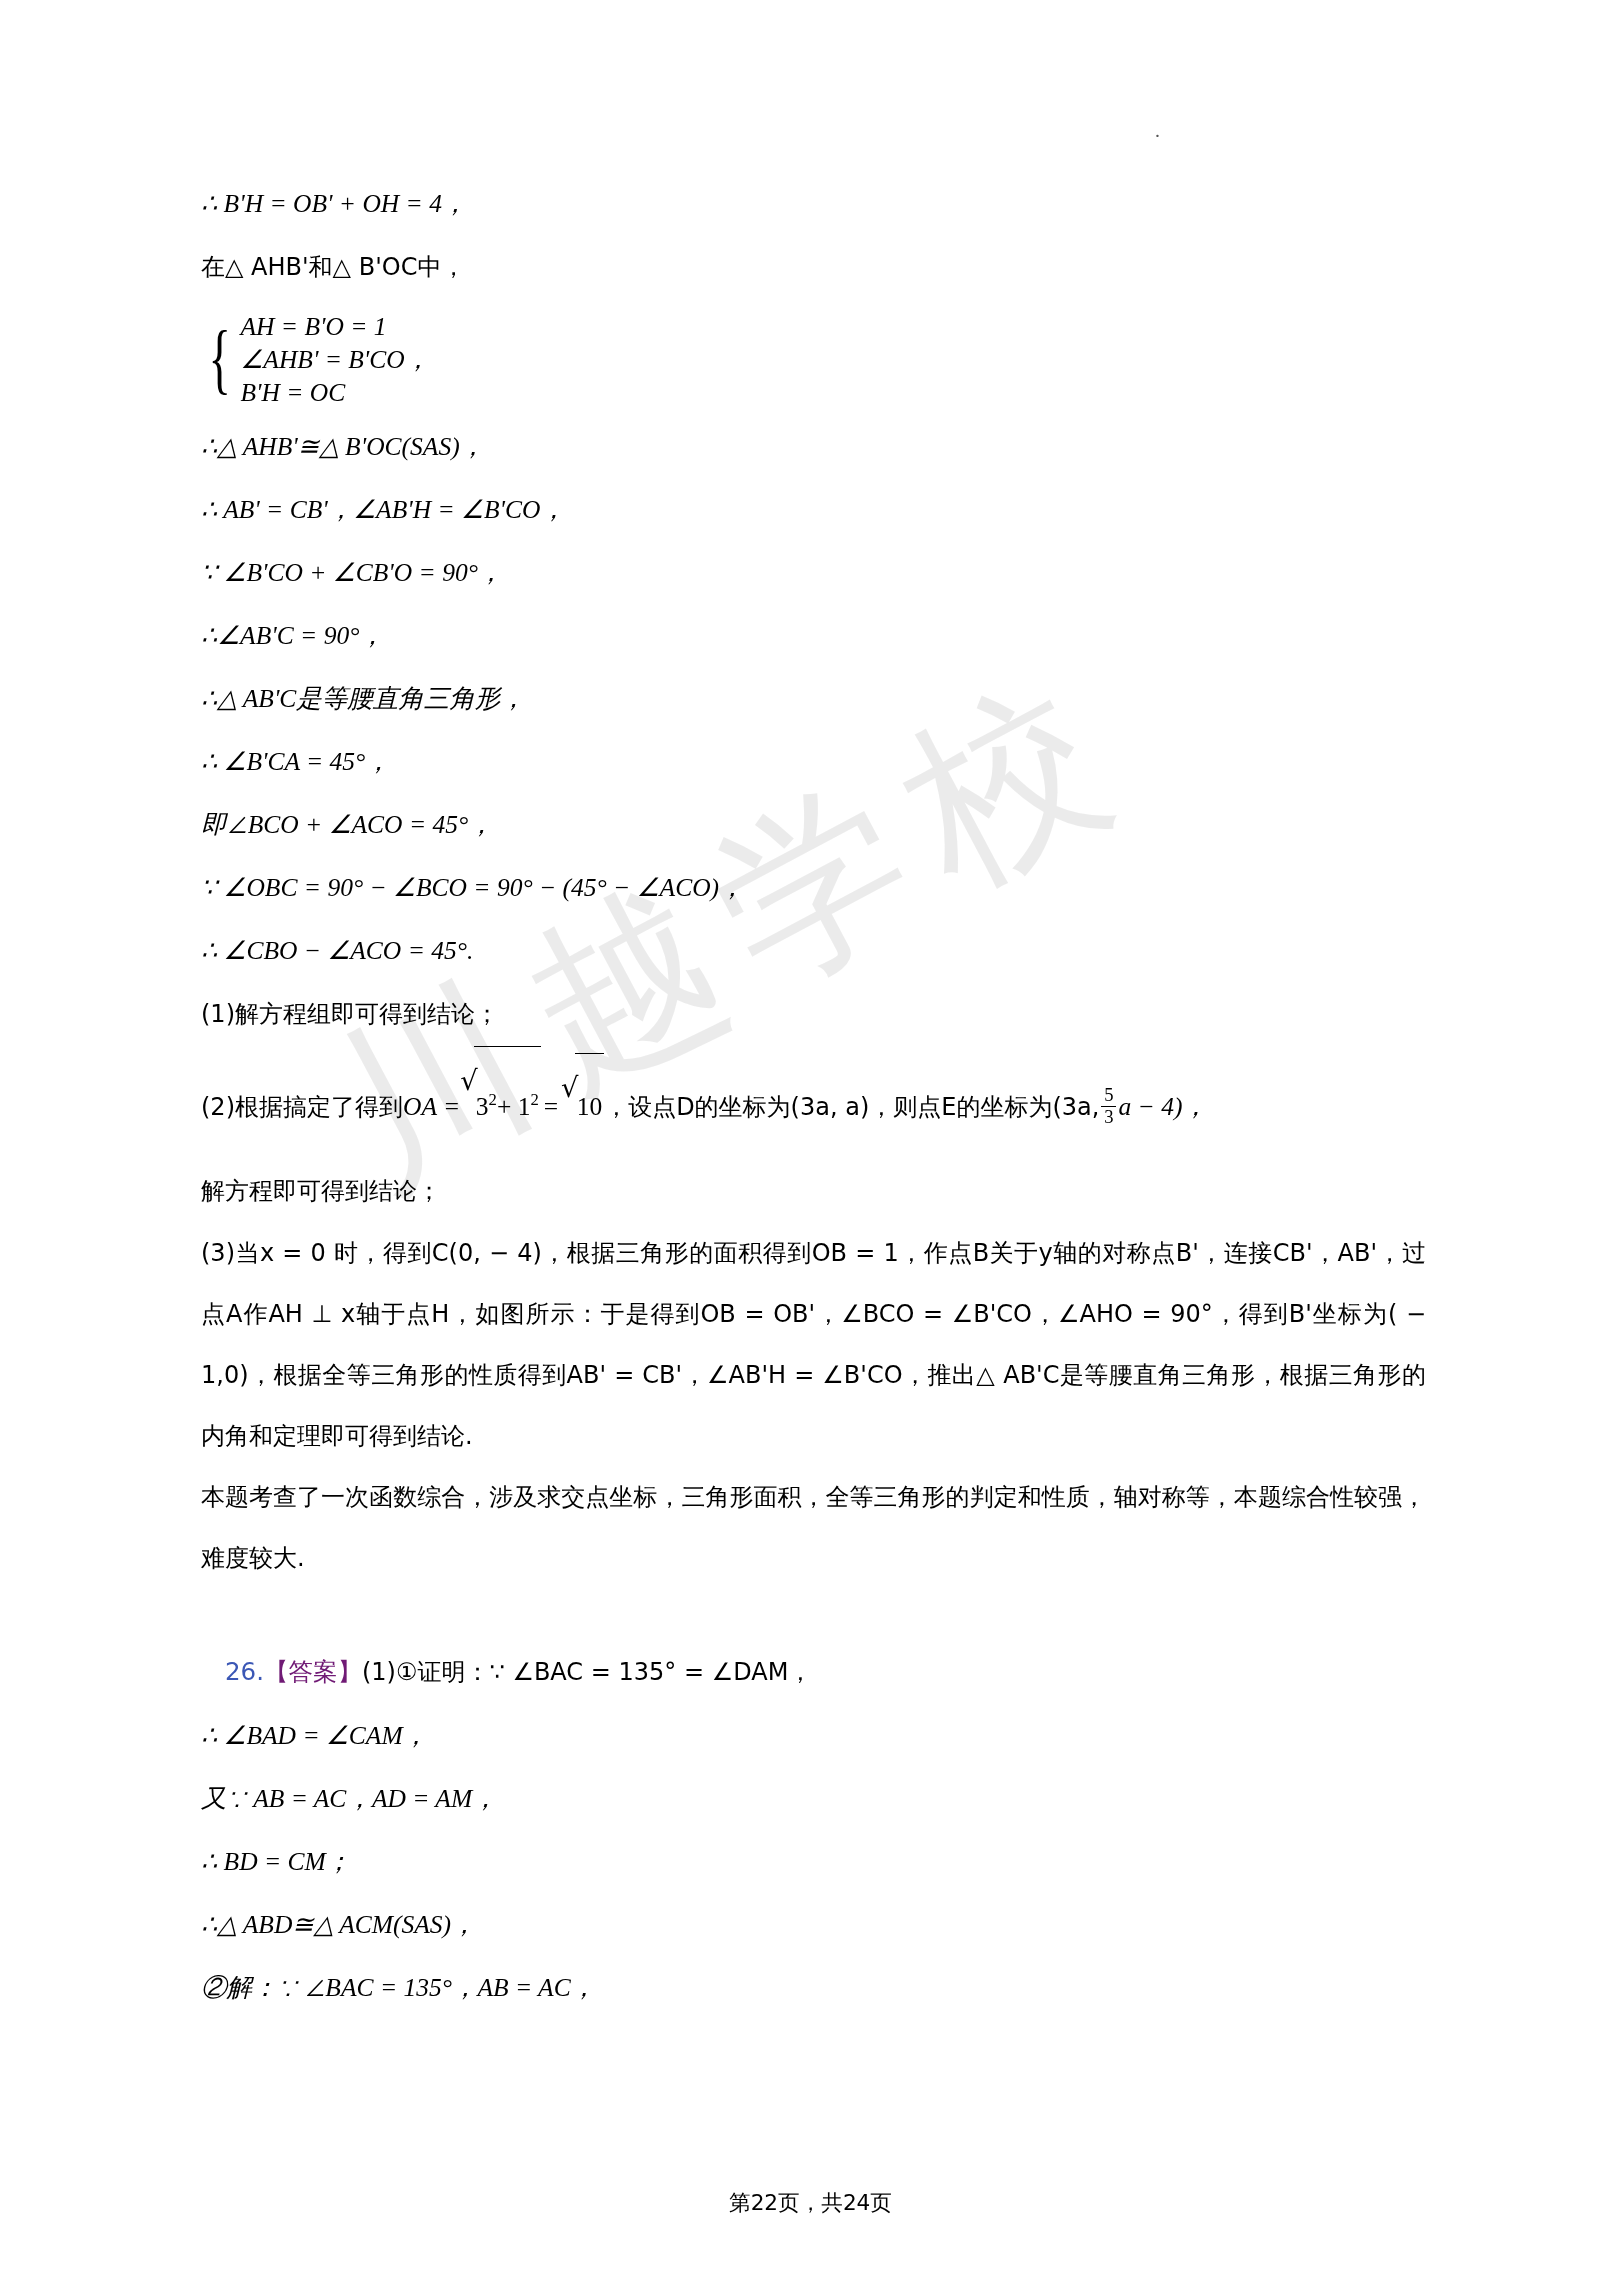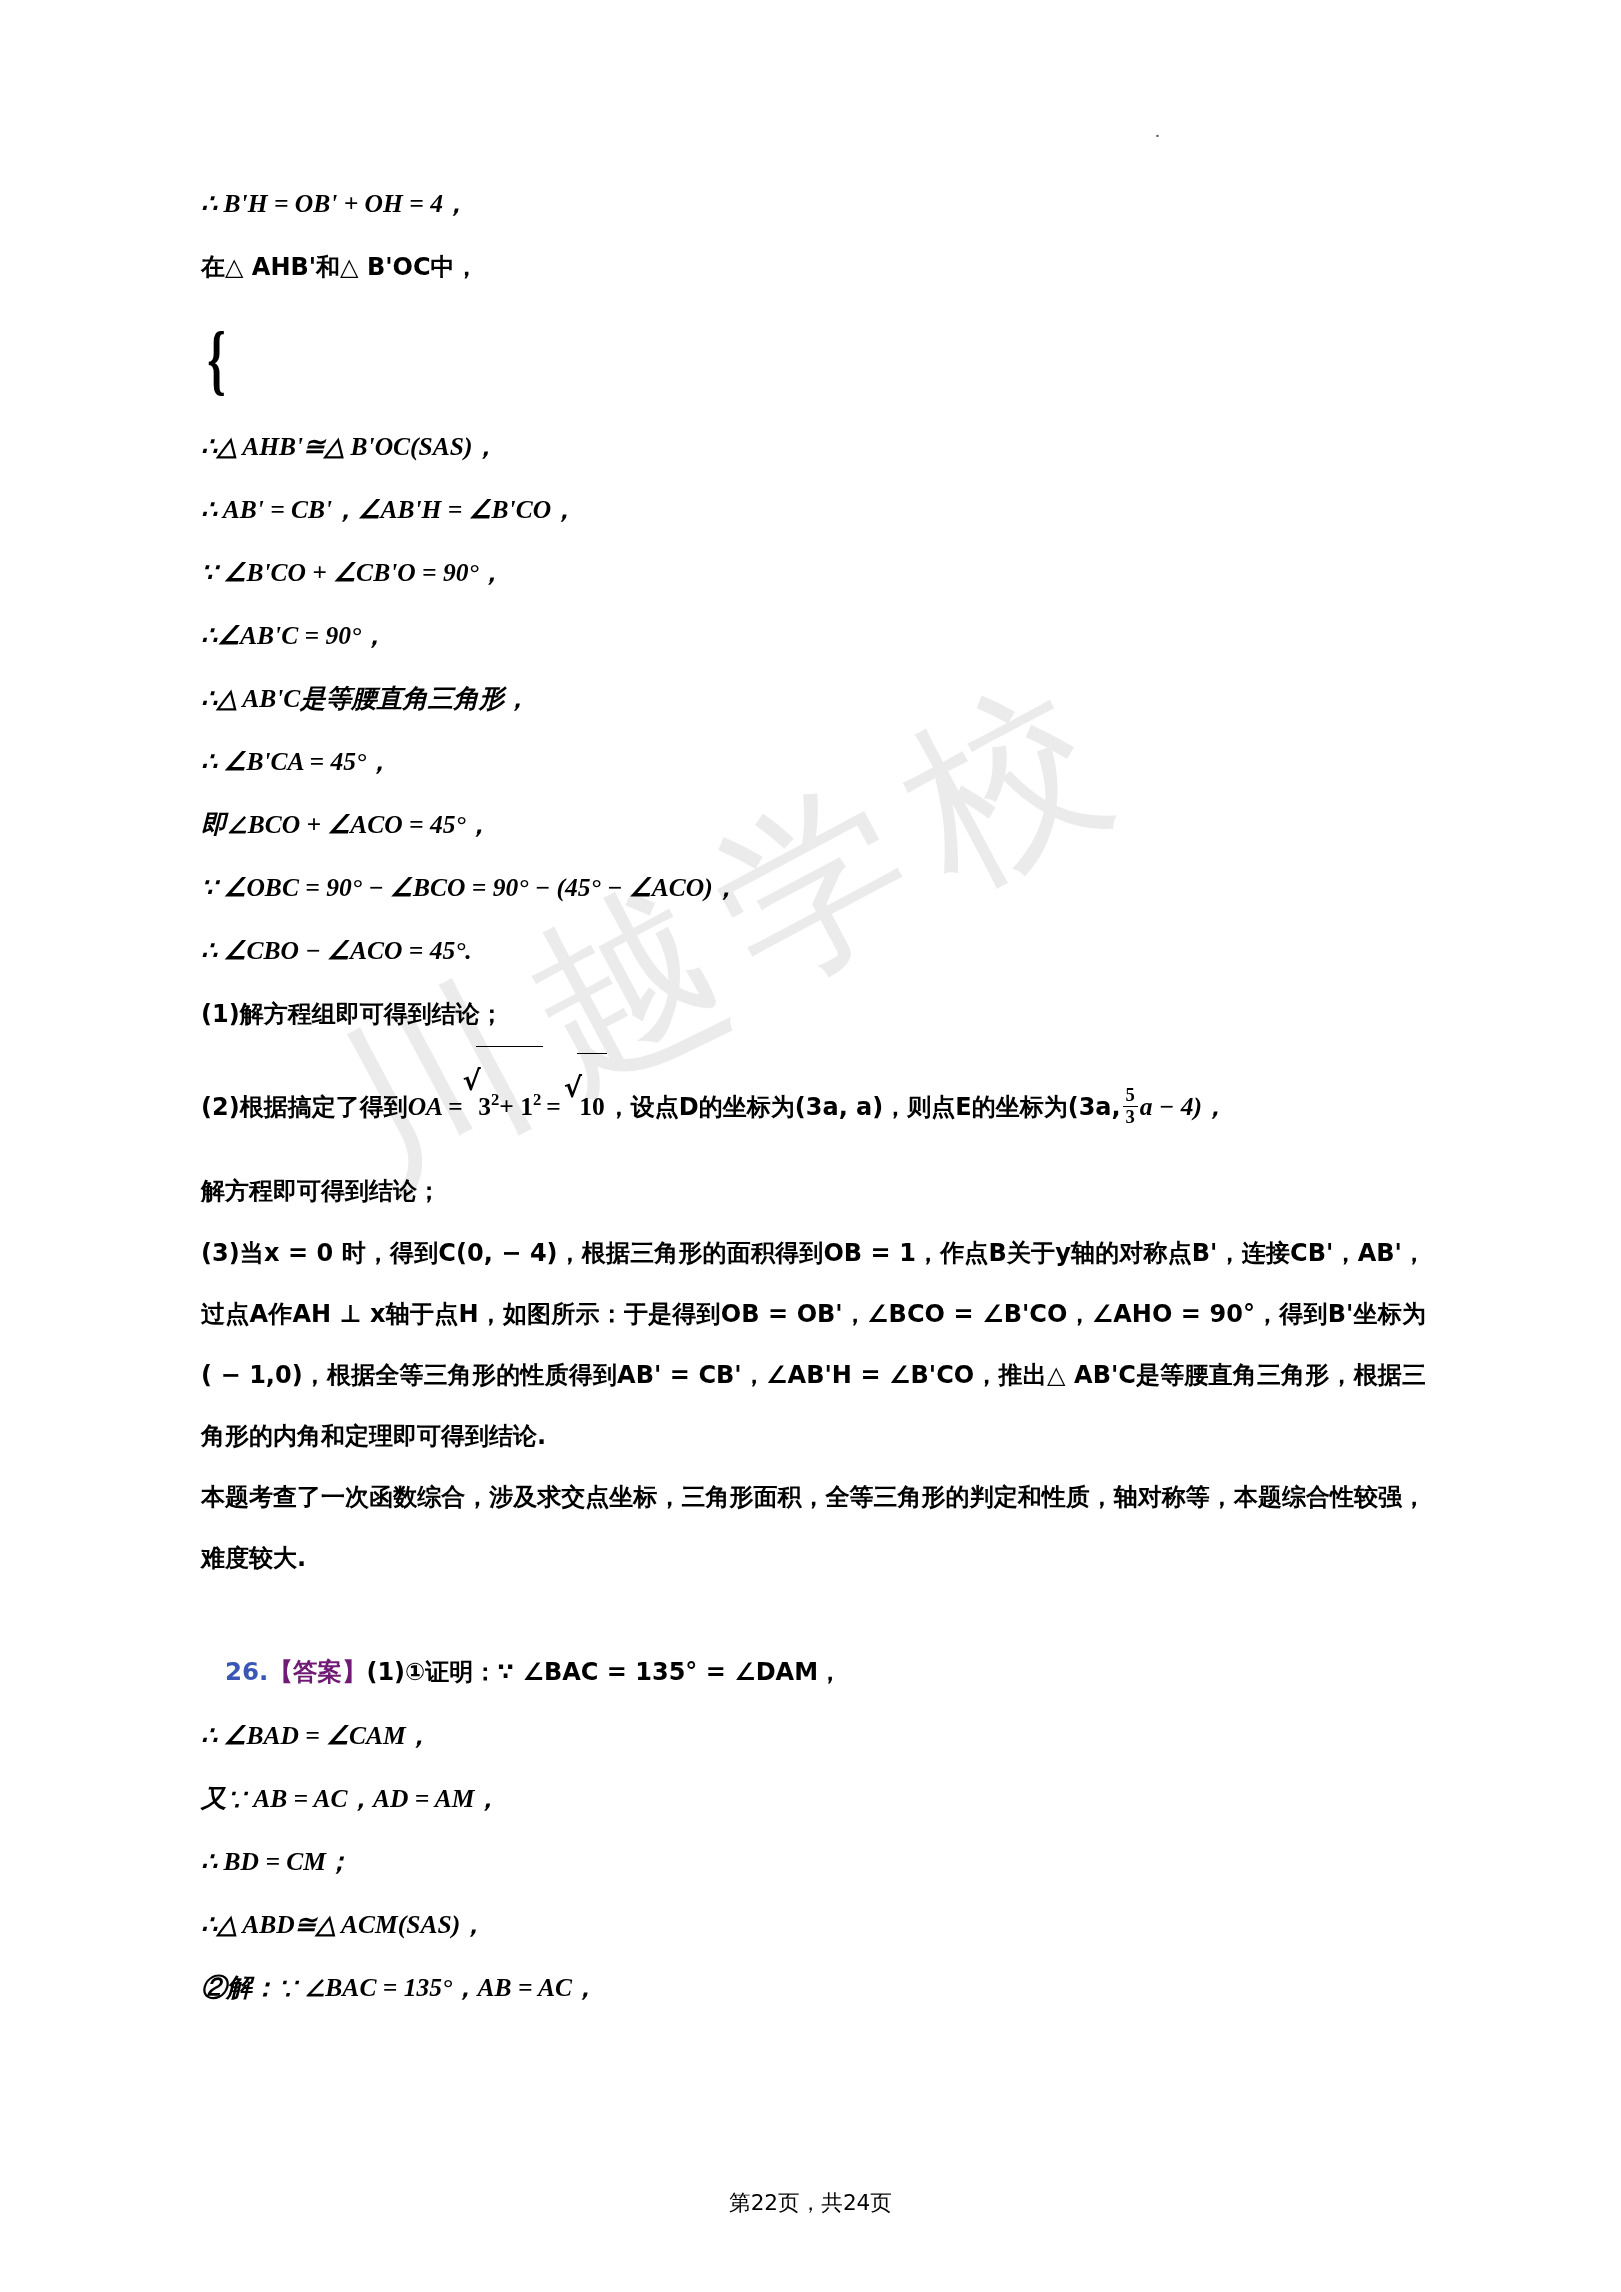--- a/index.html
+++ b/index.html
@@ -19,21 +19,20 @@
   .content {
     position: absolute;
     left: 201px;
     top: 172px;
     width: 1225px;
   }
   .line {
     font-size: 25.5px;
     line-height: 63px;
     white-space: nowrap;
-    font-weight: bold;
   }
   .line.wrap {
     white-space: normal;
     line-height: 61px;
     text-align: justify;
   }
   .mi {
     font-family: "Liberation Serif", serif;
     font-style: italic;
   }
@@ -174,20 +173,25 @@
       <span class="mi">∴ B'H = OB' + OH = 4，</span>
     </div>
 
     <div class="line">
       <span class="cn">在△ AHB'和△ B'OC中，</span>
     </div>
 
     <div class="line" style="line-height:116px;">
       <span class="sys">
         <span class="brace">{</span>
+        <span class="sys-rows">
+          <div class="mi">AH = B'O = 1</div>
+          <div class="mi">∠AHB' = B'CO，</div>
+          <div class="mi">B'H = OC</div>
+        </span>
       </span>
     </div>
 
     <div class="line">
       <span class="mi">∴△ AHB'≅△ B'OC(SAS)，</span>
     </div>
 
     <div class="line">
       <span class="mi">∴ AB' = CB'，∠AB'H = ∠B'CO，</span>
     </div>

